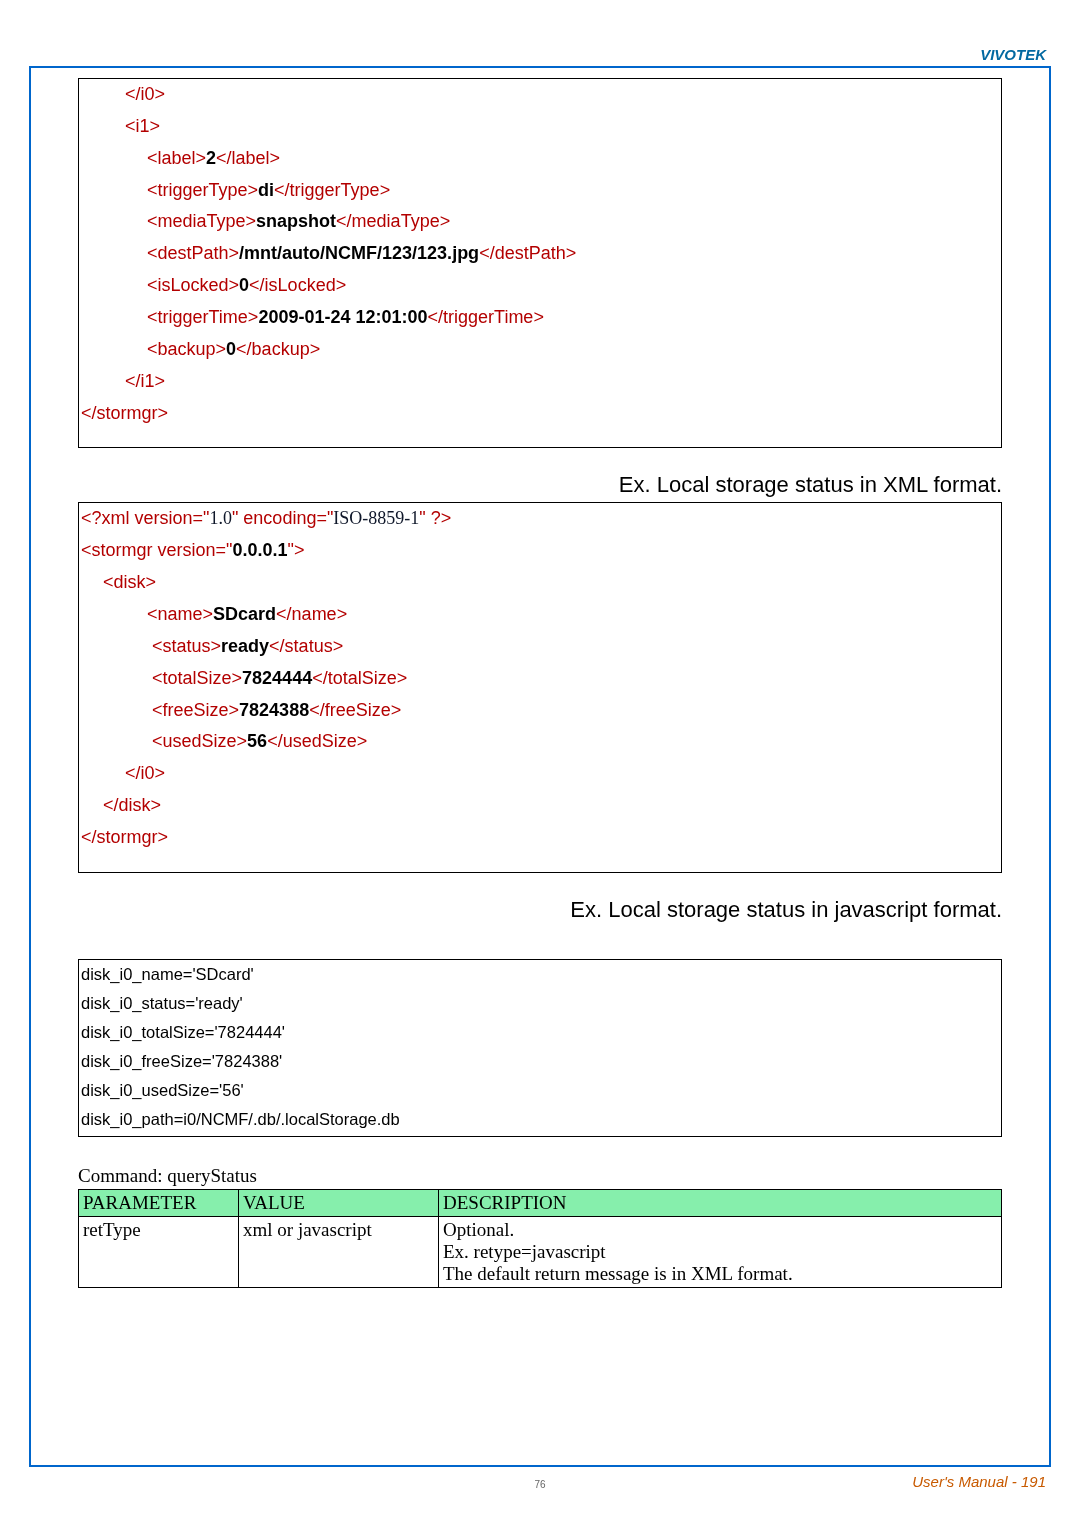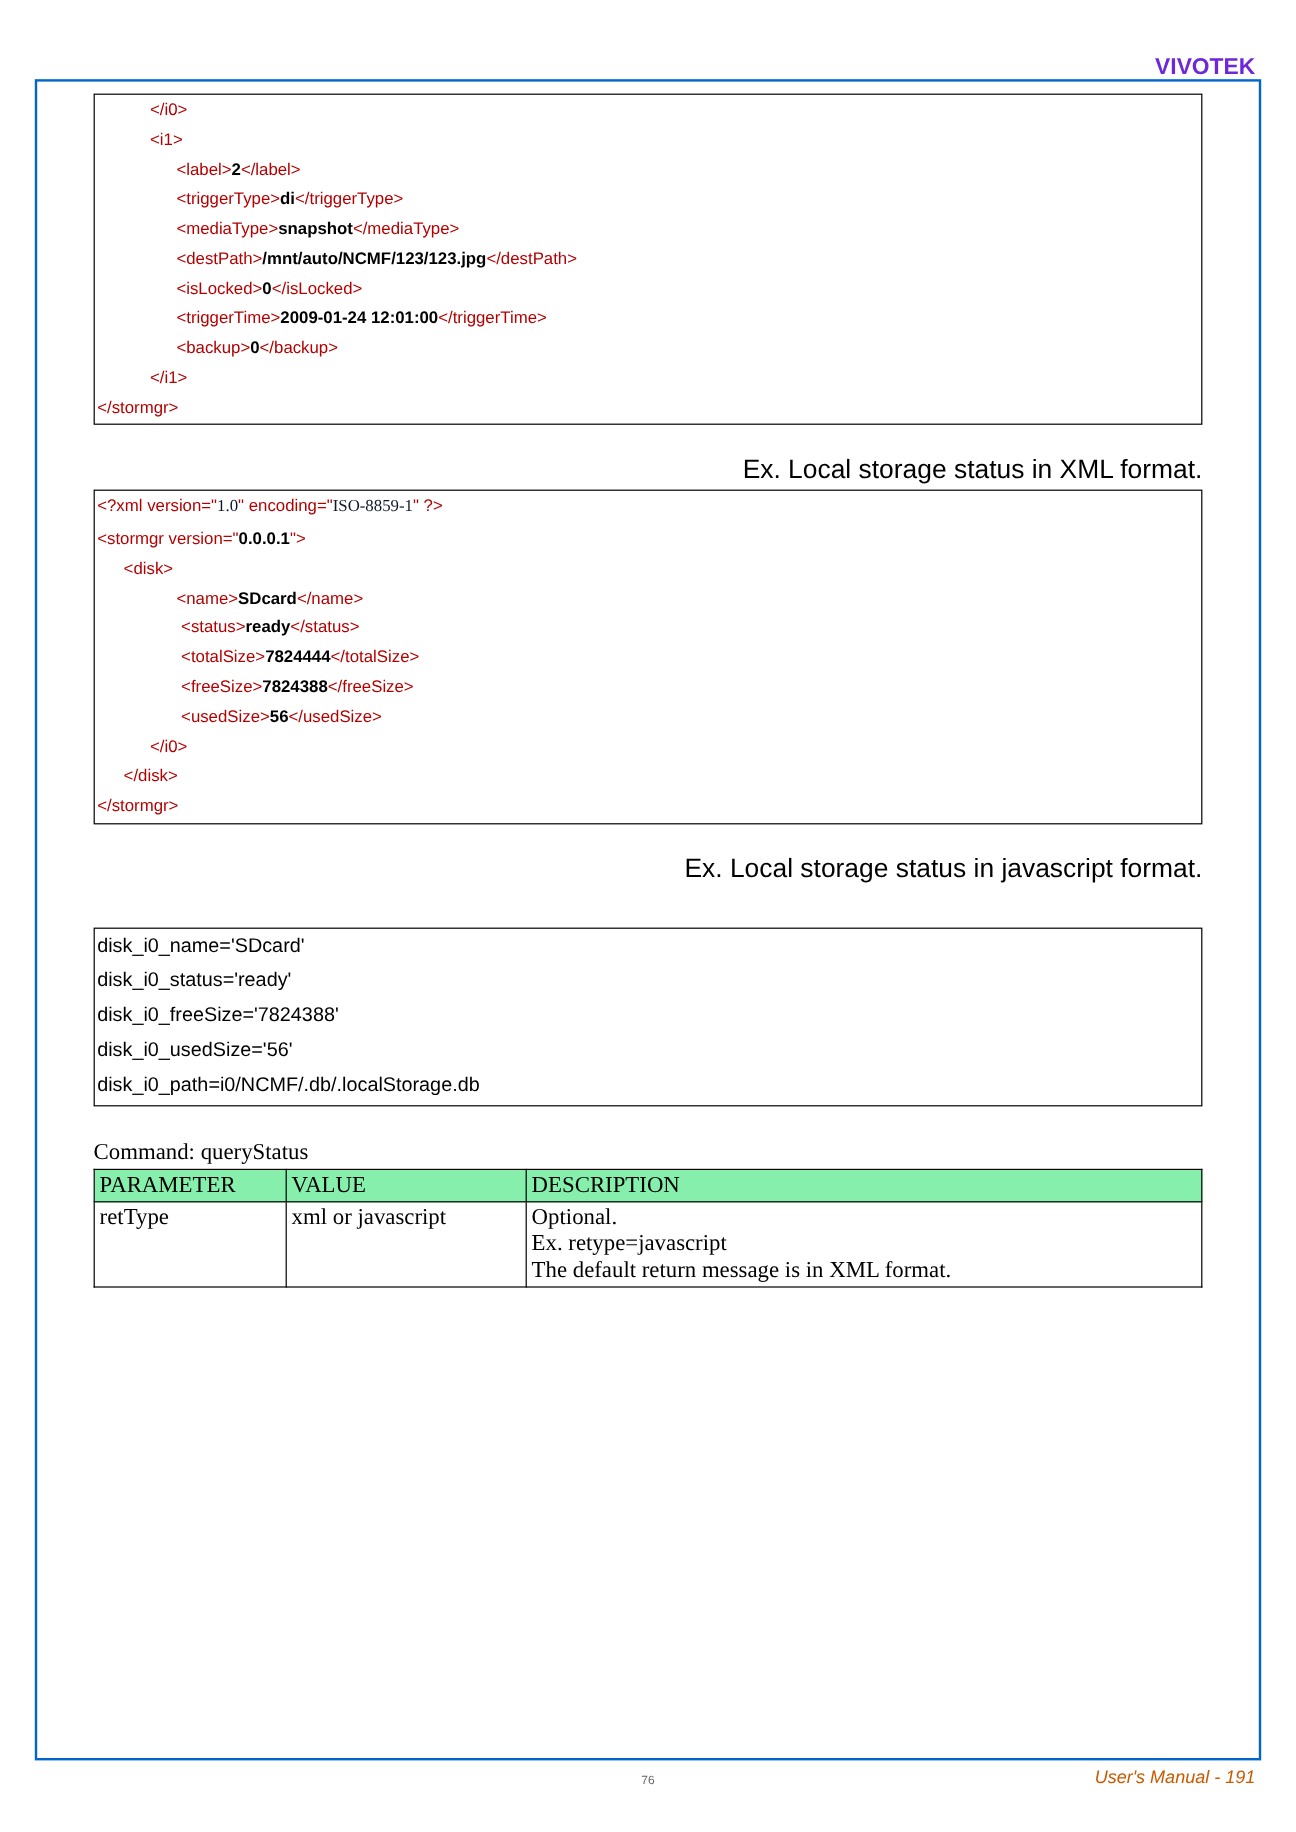--- a/index.html
+++ b/index.html
@@ -18,37 +18,38 @@
     left: 29px;
     right: 29px;
     bottom: 60px;
     border: 2px solid #0066cc;
     padding: 0;
   }
   .header-brand {
     position: absolute;
     top: 46px;
     right: 34px;
-    color: #6d28d9;
+    color: #0369a1;
     font-family: Arial, sans-serif;
+    font-style: italic;
     font-weight: bold;
-    font-size: 19px;
+    font-size: 15px;
   }
   .content {
     position: absolute;
     top: 78px;
     left: 78px;
     right: 78px;
   }
   .code-box {
     border: 1px solid #000;
     font-family: Verdana, Geneva, sans-serif;
-    font-size: 14px;
+    font-size: 18px;
     line-height: 1.77;
-    padding: 0 2px 2px 2px;
+    padding: 0 2px 18px 2px;
     margin-bottom: 4px;
   }
   .js-box {
     border: 1px solid #000;
     font-family: Verdana, Geneva, sans-serif;
     font-size: 16.5px;
     line-height: 1.76;
     padding: 0 2px 2px 2px;
     margin-top: 36px;
   }
@@ -164,20 +165,21 @@
     <span class="ind2"><span class="tag">&lt;/i0&gt;</span></span>
     <span class="ind1"><span class="tag">&lt;/disk&gt;</span></span>
     <span style="display:block"><span class="tag">&lt;/stormgr&gt;</span></span>
   </div>
 
   <div class="paragraph">Ex. Local storage status in javascript format.</div>
 
   <div class="js-box">
     <span style="display:block">disk_i0_name='SDcard'</span>
     <span style="display:block">disk_i0_status='ready'</span>
+    <span style="display:block">disk_i0_totalSize='7824444'</span>
     <span style="display:block">disk_i0_freeSize='7824388'</span>
     <span style="display:block">disk_i0_usedSize='56'</span>
     <span style="display:block">disk_i0_path=i0/NCMF/.db/.localStorage.db</span>
   </div>
 
   <div class="cmdparagraph">Command: queryStatus</div>
 
   <table class="param">
     <tbody>
         <tr>

